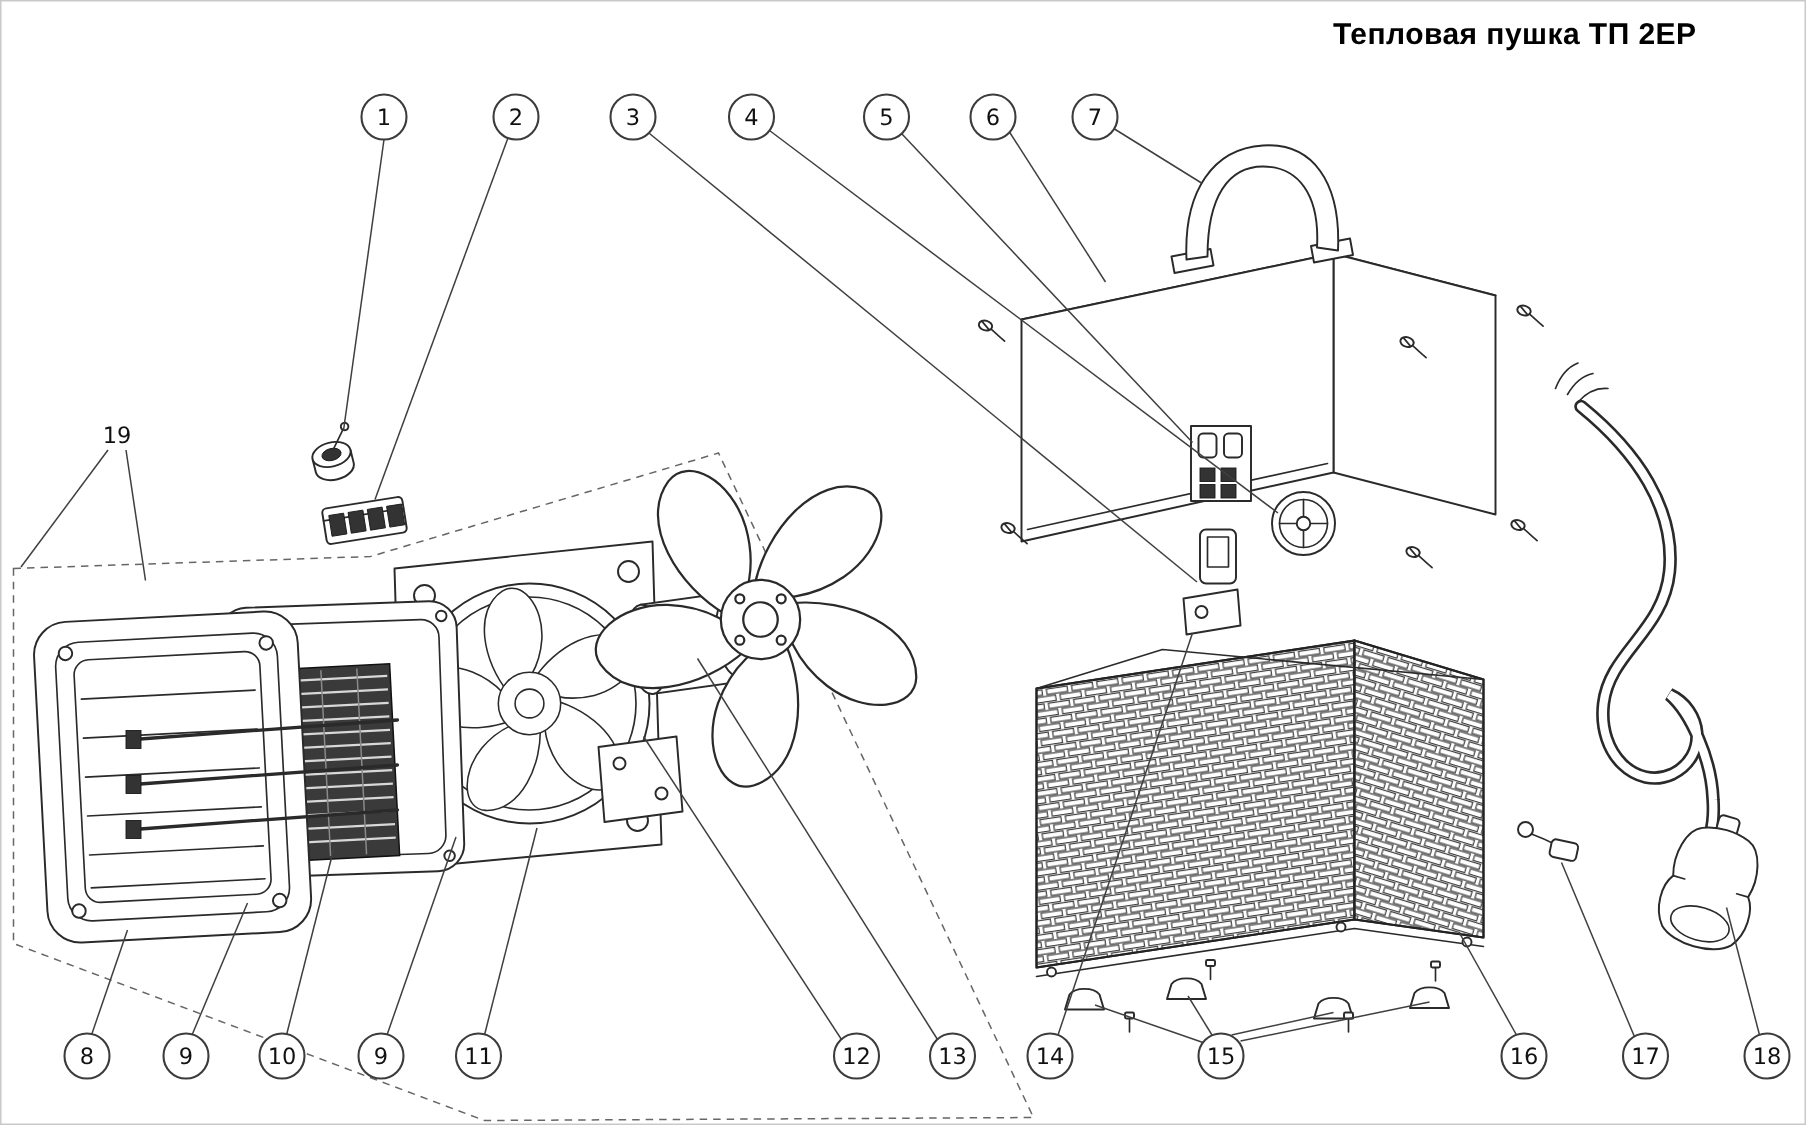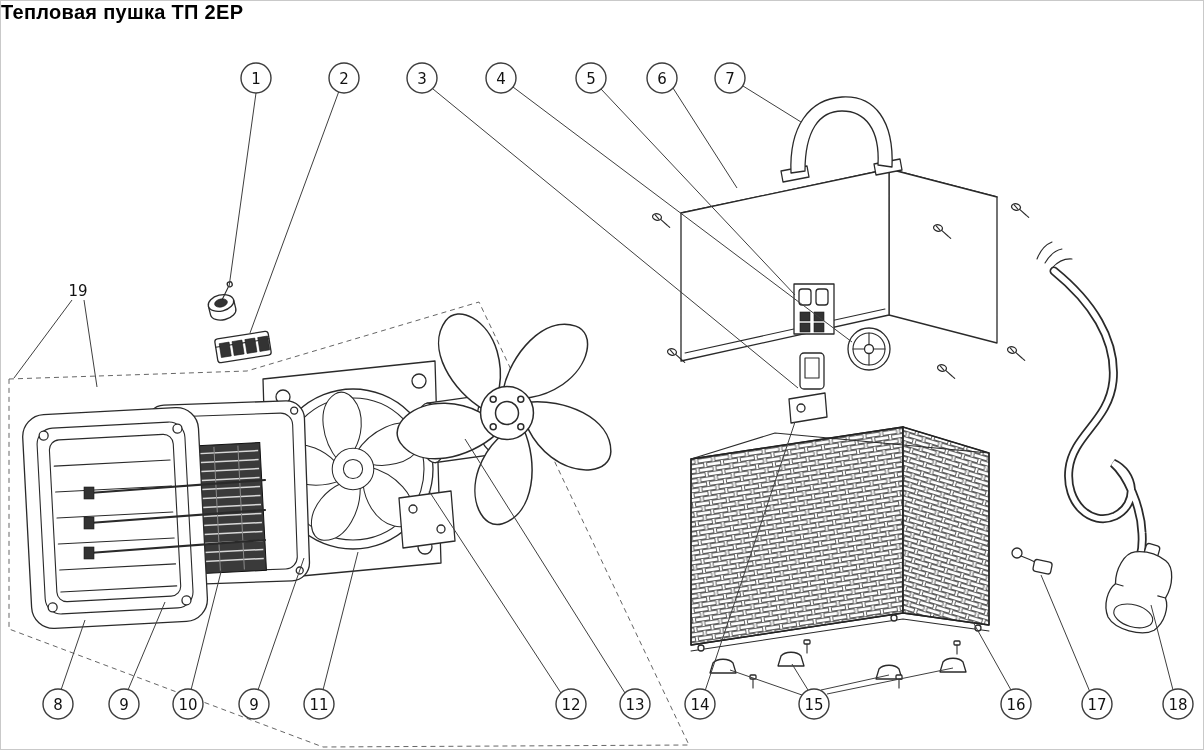--- a/index.html
+++ b/index.html
@@ -1,18 +1,18 @@
 <!DOCTYPE html>
 <html><head>
 <meta charset="utf-8">
 <style>
   html,body{margin:0;padding:0;background:#fff;}
   .stage{position:relative;width:1204px;height:750px;background:#fff;overflow:hidden;
          box-sizing:border-box;border:1px solid #c9c9c9;font-family:"Liberation Sans",sans-serif;}
-  .title{position:absolute;top:0;left:0;width:1130px;text-align:left;
+  .title{position:absolute;top:11px;left:0;width:1130px;text-align:right;
          font:bold 20px "Liberation Sans",sans-serif;color:#000;letter-spacing:.3px;}
   svg{position:absolute;top:0;left:0;}
   .fw{fill:#fff;stroke:#2a2a2a;stroke-width:1.3;stroke-linejoin:round;}
   .ln{fill:none;stroke:#2a2a2a;stroke-width:1.1;stroke-linecap:round;stroke-linejoin:round;}
   .fd{fill:#333;stroke:#1a1a1a;stroke-width:.6;}
   .dash{fill:none;stroke:#666;stroke-width:1;stroke-dasharray:5 4;}
   .leader{stroke:#3f3f3f;stroke-width:1;fill:none;}
   .callout-circle{fill:#fff;stroke:#3c3c3c;stroke-width:1.4;}
   .callout-text{font:15px "DejaVu Sans",sans-serif;fill:#111;text-anchor:middle;}
   .brick{fill:none;stroke:#3d3d3d;stroke-width:.8;}

